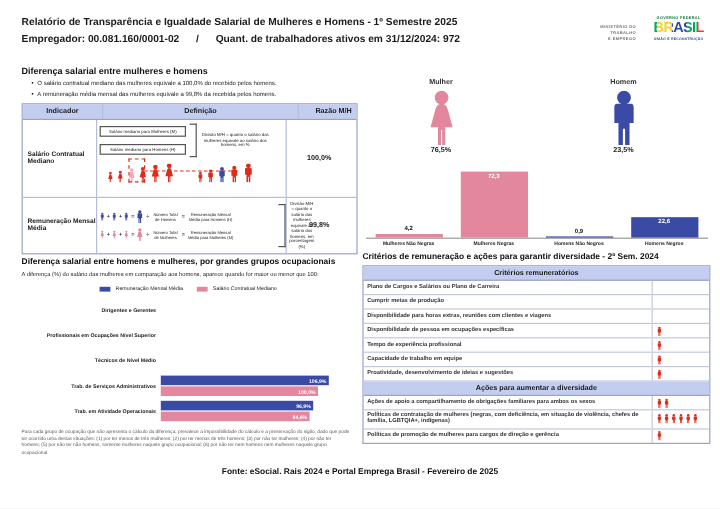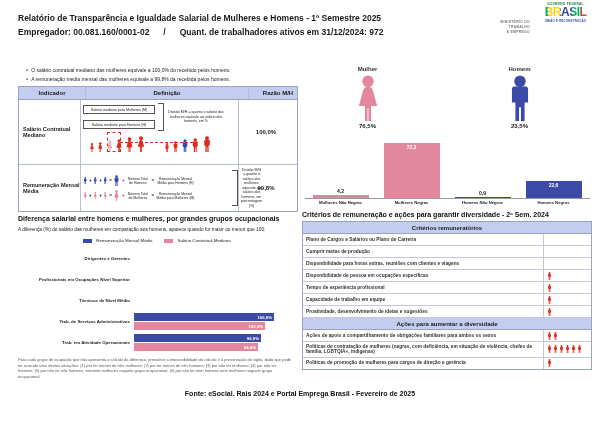--- a/index.html
+++ b/index.html
@@ -3,21 +3,21 @@
 <meta charset="utf-8">
 <style>
   html,body{margin:0;padding:0;background:#e9e9e9;}
   .page{position:relative;width:600px;height:424px;background:#ffffff;overflow:hidden;
         font-family:"Liberation Sans",sans-serif;color:#1a1a1a;margin:0 auto;}
   
   .doc-title{position:absolute;left:18px;top:13px;font-size:8.5px;font-weight:bold;color:#1a1a1a;text-align:right;}
   .doc-sub{position:absolute;left:18px;top:27px;font-size:8.5px;font-weight:bold;display:flex;gap:14px;}
   .logo-ministry{position:absolute;left:452px;top:20px;width:78px;text-align:right;
                  font-size:3.4px;font-weight:bold;color:#777;line-height:1.5;letter-spacing:.3px;}
-  .logo-brasil{position:absolute;left:538px;top:2px;width:55px;text-align:center;}
+  .logo-brasil{position:absolute;left:538px;top:13px;width:55px;text-align:center;}
   .gov-top{font-size:3.2px;font-weight:bold;color:#0f7a3d;letter-spacing:.3px;}
   .gov-name{font-size:12px;font-weight:bold;letter-spacing:-.5px;
             background:linear-gradient(90deg,#00a859 0 18%,#fcd116 18% 40%,#2b49a3 40% 62%,#00a859 62% 78%,#ef3340 78% 100%);
             -webkit-background-clip:text;background-clip:text;color:transparent;line-height:1.05;}
   .gov-bottom{font-size:2.9px;font-weight:bold;color:#2b49a3;letter-spacing:.2px;}
   
   .sec-title{position:absolute;font-weight:bold;color:#111;}
   .t1{left:18px;top:55px;font-size:7.5px;}
   .t2{left:18px;top:215px;font-size:7px;}
   .t3{left:305px;top:55px;font-size:7.5px;}
@@ -131,20 +131,21 @@
     <div>MINISTÉRIO DO</div>
     <div>TRABALHO</div>
     <div>E EMPREGO</div>
   </div>
   <div class="logo-brasil">
     <div class="gov-top">GOVERNO FEDERAL</div>
     <div class="gov-name">BRASIL</div>
     <div class="gov-bottom">UNIÃO E RECONSTRUÇÃO</div>
   </div>
 
+  <div class="sec-title t1">Diferença salarial entre mulheres e homens</div>
   <div class="bullet b1">O salário contratual mediano das mulheres equivale a 100,0% do recebido pelos homens.</div>
   <div class="bullet b2">A remuneração média mensal das mulheres equivale a 99,8% da recebida pelos homens.</div>
 
   <div class="gap-table">
     <div class="gt-head">
       <div class="gt-c1">Indicador</div>
       <div class="gt-c2">Definição</div>
       <div class="gt-c3">Razão M/H</div>
     </div>
 

